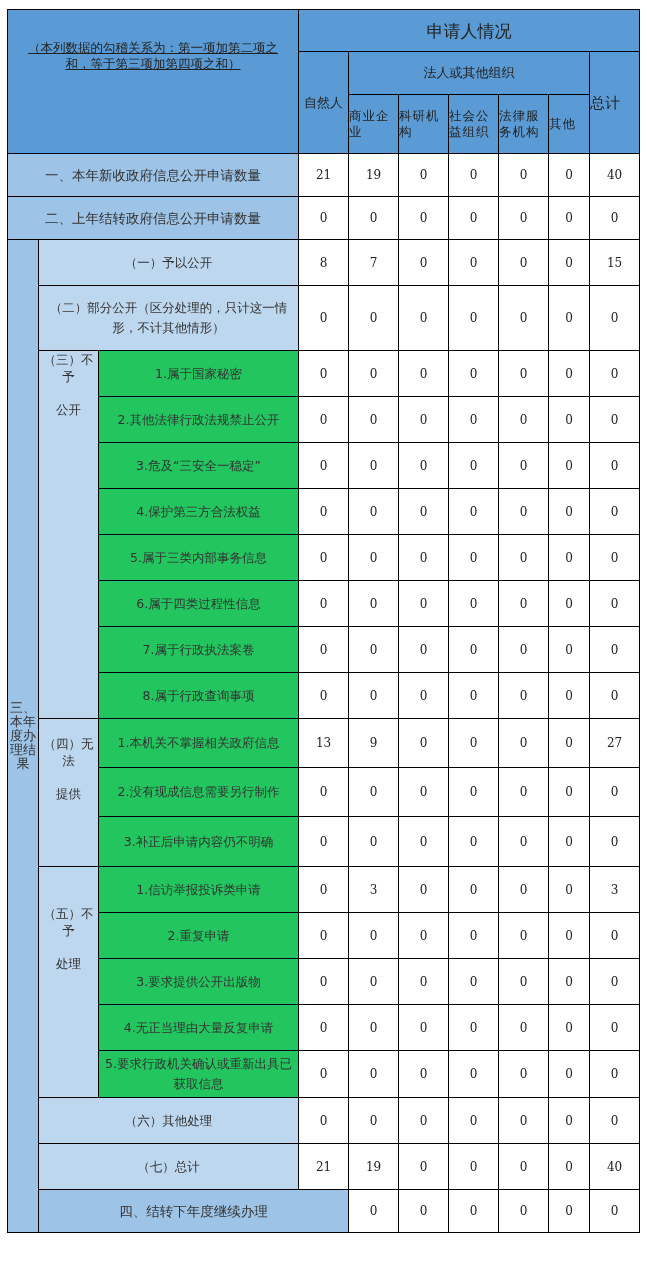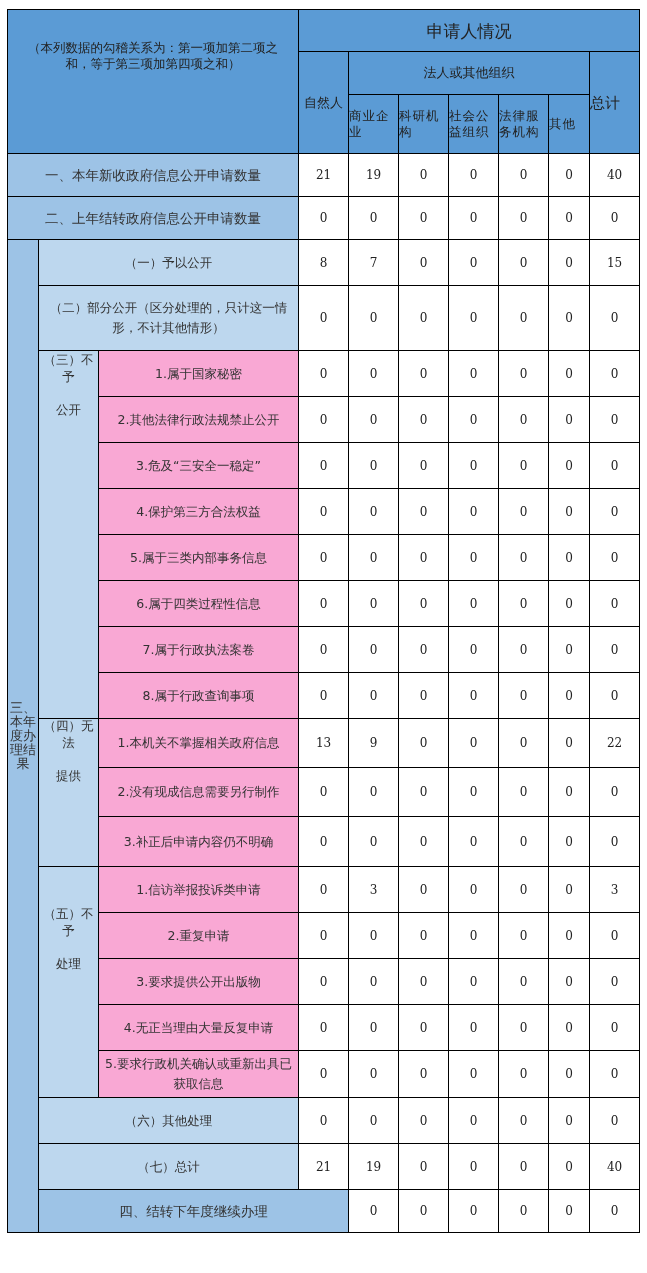--- a/index.html
+++ b/index.html
@@ -30,21 +30,21 @@
       vertical-align: middle;
       font-size: 12.5px;
       line-height: 16px;
       overflow: hidden;
     }
     .hdr { background: #5b9bd5; color: #222222; }
     .hdr-note { font-size: 13px; line-height: 17px; vertical-align: top !important; padding-top: 30px !important; }
     .hdr-sub { text-align: left !important; font-size: 13px; line-height: 15px; letter-spacing: 1px; vertical-align: middle; }
     .lvl1 { background: #9dc3e6; font-size: 13.5px !important; }
     .lvl2 { background: #bdd7ee; }
-    .lvl3 { background: #f9a8d4; }
+    .lvl3 { background: #22c55e; }
     .num {
       background: #ffffff;
       font-family: "DejaVu Serif", "Liberation Serif", serif;
       font-size: 12px !important;
       color: #222222;
     }
     .sec3 { font-size: 13px !important; line-height: 14px !important; }
     .vlabel { line-height: 17px !important; }
     .vlabel .gap { display: block; height: 16px; }
   </style>
@@ -60,21 +60,21 @@
     <col style="width:50px">
     <col style="width:50px">
     <col style="width:50px">
     <col style="width:50px">
     <col style="width:41px">
     <col style="width:50px">
   </colgroup>
 
   <tbody>
       <tr style="height:42px">
-    <td class="hdr hdr-note" colspan="3" rowspan="3" style="padding-left:8px;padding-right:8px;">（本列数据的勾稽关系为：第一项加第二项之和，等于第三项加第四项之和）</td>
+    <td class="hdr hdr-note" colspan="3" rowspan="3" style="padding-left:8px;padding-right:8px;text-decoration:underline;">（本列数据的勾稽关系为：第一项加第二项之和，等于第三项加第四项之和）</td>
     <td class="hdr" colspan="7" style="font-size:17px;">申请人情况</td>
   </tr>
   <tr style="height:43px">
     <td class="hdr" rowspan="2" style="text-align:center;font-size:13px;">自然人</td>
     <td class="hdr" colspan="5" style="font-size:13px;">法人或其他组织</td>
     <td class="hdr" rowspan="2" style="text-align:left;font-size:15px;">总计</td>
   </tr>
   <tr style="height:59px">
     <td class="hdr hdr-sub">商业企业</td>
     <td class="hdr hdr-sub">科研机构</td>
@@ -214,33 +214,33 @@
     <td class="num">0</td>
     <td class="num">0</td>
     <td class="num">0</td>
     <td class="num">0</td>
     <td class="num">0</td>
     <td class="num">0</td>
     <td class="num">0</td>
   </tr>
 
   <tr style="height:49px">
-    <td class="lvl2 vlabel" rowspan="3" style="vertical-align:top;font-family:Liberation Mono, monospace;">
+    <td class="lvl2 vlabel" rowspan="3" style="vertical-align:top;padding-top:16px;">
       <span>（四）无法</span>
       <span class="gap"></span>
       <span>提供</span>
     </td>
     <td class="lvl3">1.本机关不掌握相关政府信息</td>
     <td class="num">13</td>
     <td class="num">9</td>
     <td class="num">0</td>
     <td class="num">0</td>
     <td class="num">0</td>
     <td class="num">0</td>
-    <td class="num">22</td>
+    <td class="num">27</td>
   </tr>
   <tr style="height:49px">
     <td class="lvl3">2.没有现成信息需要另行制作</td>
     <td class="num">0</td>
     <td class="num">0</td>
     <td class="num">0</td>
     <td class="num">0</td>
     <td class="num">0</td>
     <td class="num">0</td>
     <td class="num">0</td>

